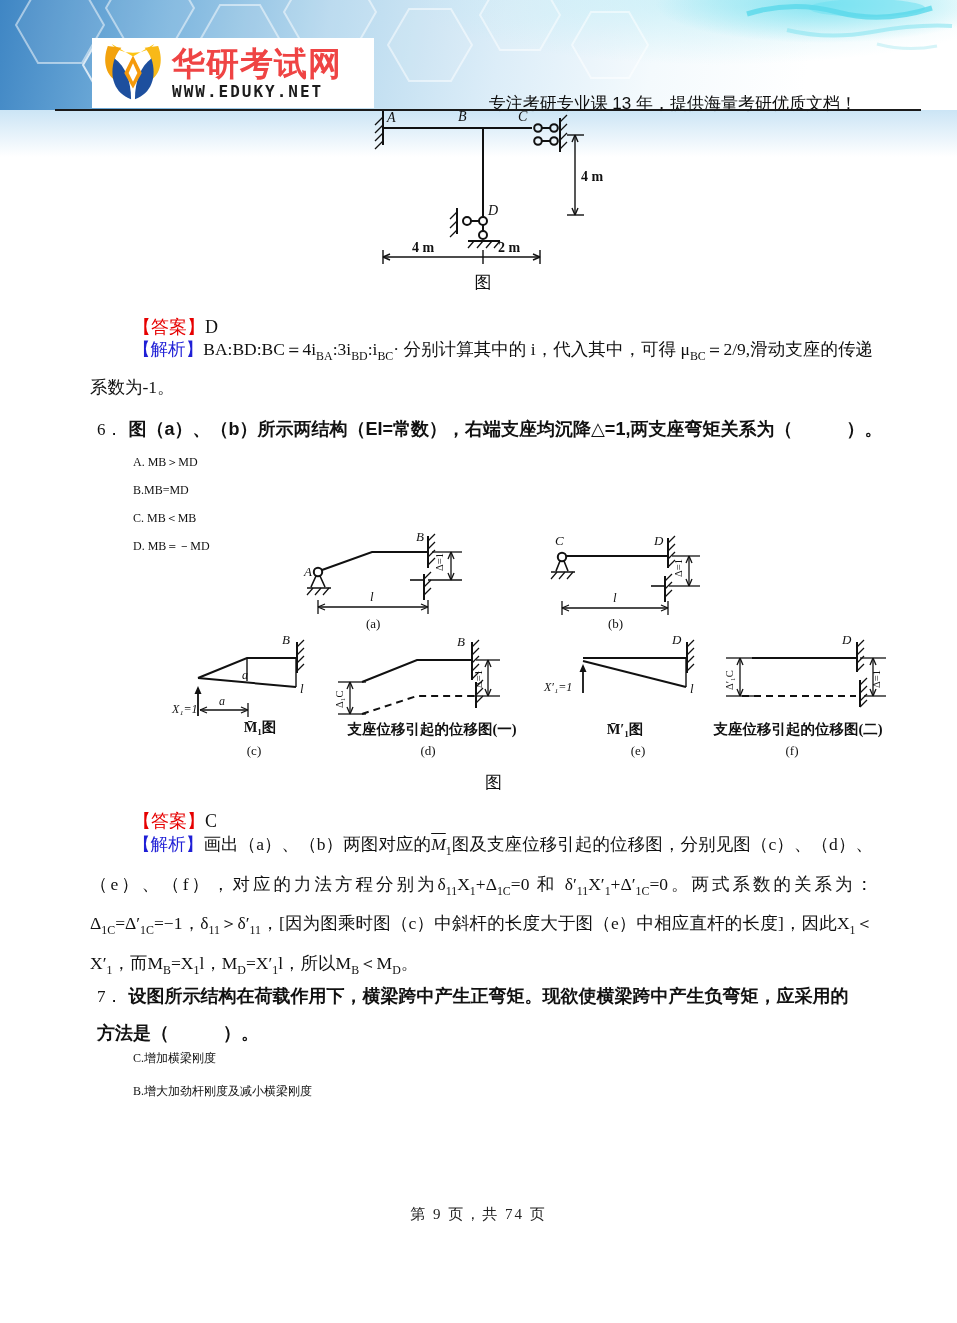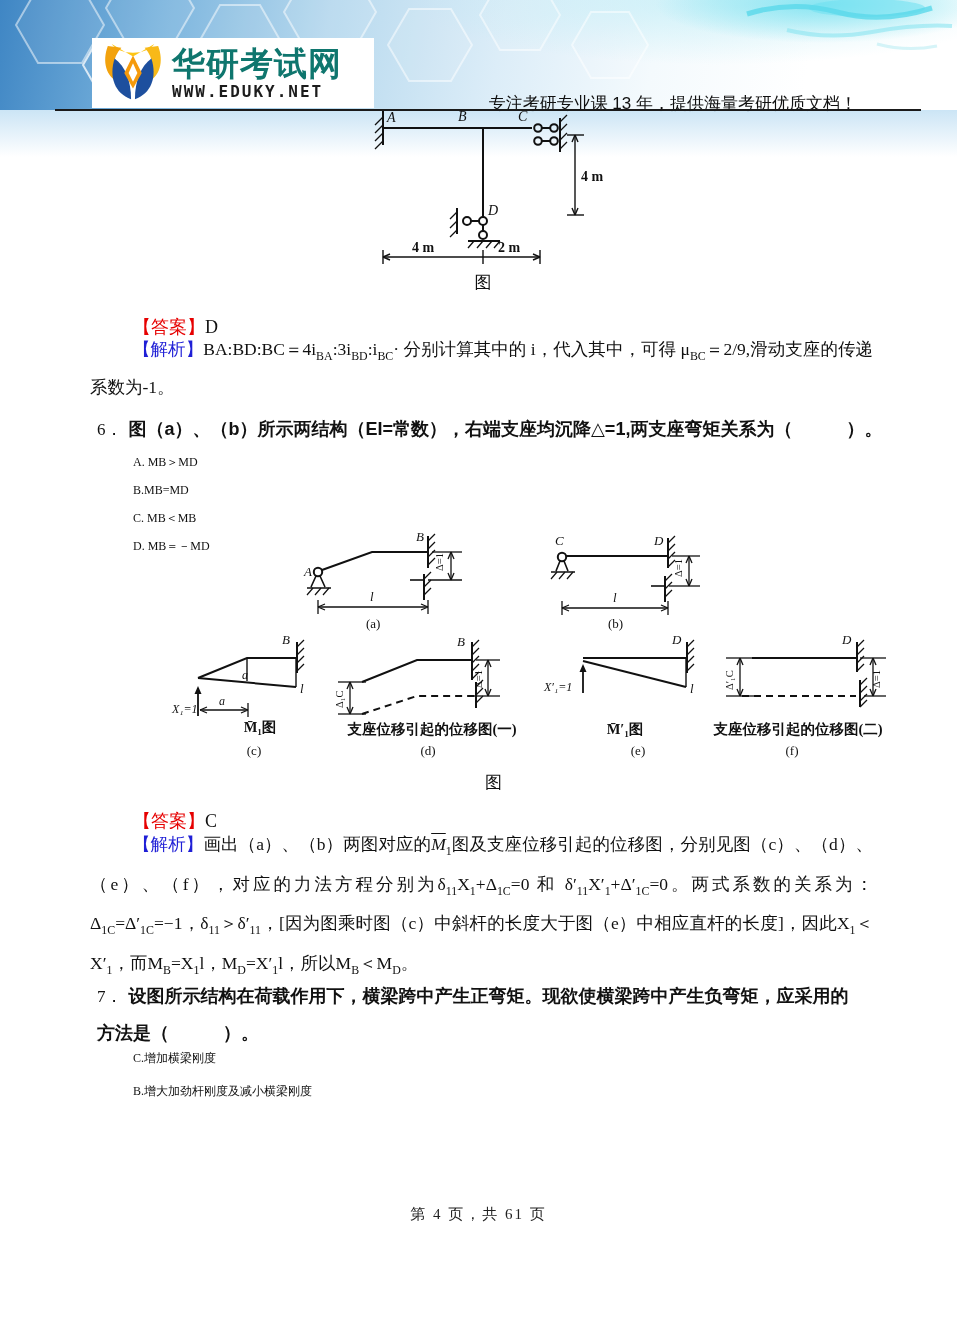--- a/index.html
+++ b/index.html
@@ -12,21 +12,21 @@
       radial-gradient(ellipse 420px 90px at 75% 0%, rgba(170,232,244,.55), rgba(170,232,244,0) 72%),
       linear-gradient(100deg,#3f86c4 0%,#79b3dd 16%,#b7d9ee 34%,#dcedf8 52%,#f4fafd 68%,#ffffff 84%);}
   .hdr-fade{position:absolute;left:0;top:110px;width:957px;height:55px;
       background:linear-gradient(180deg,rgba(186,220,242,.75),rgba(255,255,255,0) 85%);}
   .hexes{position:absolute;left:0;top:0;}
   .ripples{position:absolute;right:0;top:0;}
   .logo-box{position:absolute;left:92px;top:38px;width:282px;height:70px;background:#fff;
       display:flex;align-items:center;padding:2px 8px 2px 10px;box-sizing:border-box;}
   .logo-txt{margin-left:8px;line-height:1;}
   .logo-title{font-family:"Liberation Sans","DejaVu Sans",sans-serif;font-weight:900;
-      font-size:33px;letter-spacing:1px;color:#0f766e;}
+      font-size:33px;letter-spacing:1px;color:#ef4444;}
   .logo-url{font-family:"DejaVu Sans Mono","Liberation Mono",monospace;font-weight:bold;
       font-size:16px;letter-spacing:2px;color:#1c1c1c;margin-top:4px;}
   .tagline{position:absolute;right:100px;top:82px;font-size:17px;color:#101010;
       font-family:"Liberation Sans","DejaVu Sans",sans-serif;margin-top:10px;}
   .hdr-rule{position:absolute;left:55px;top:109px;width:866px;height:2px;background:#1a1a1a;}
   
   .ansrow{position:absolute;left:90px;font-size:18px;margin-top:12px;}
   .ansrow .ind{display:inline-block;width:43px;}
   .red{color:#e60000;}
   .blue{color:#1f1fd6;}
@@ -302,14 +302,14 @@
 
   <div class="ansrow" style="top:797px"><span class="ind"></span><span class="red">【答案】</span><span>C</span></div>
   <div class="para para2" style="top:828px"><span class="blue">【解析】</span><span>画出（a）、（b）两图对应的<span class="ov it">M</span><sub>1</sub>图及支座位移引起的位移图，分别见图（c）、（d）、（e）、（f），对应的力法方程分别为δ<sub>11</sub>X<sub>1</sub>+Δ<sub>1C</sub>=0 和 δ′<sub>11</sub>X′<sub>1</sub>+Δ′<sub>1C</sub>=0。两式系数的关系为：Δ<sub>1C</sub>=Δ′<sub>1C</sub>=−1，δ<sub>11</sub>＞δ′<sub>11</sub>，[因为图乘时图（c）中斜杆的长度大于图（e）中相应直杆的长度]，因此X<sub>1</sub>＜X′<sub>1</sub>，而M<sub>B</sub>=X<sub>1</sub>l，M<sub>D</sub>=X′<sub>1</sub>l，所以M<sub>B</sub>＜M<sub>D</sub>。</span></div>
 
   <div class="qhead" style="top:978px;width:765px;line-height:37px"><span class="qnum">7．</span><span>设图所示结构在荷载作用下，横梁跨中产生正弯矩。现欲使横梁跨中产生负弯矩，应采用的方法是（　　　）。</span></div>
   <ul class="opts" style="top:1042px;line-height:32.5px">
     <li>C.增加横梁刚度</li>
     <li>B.增大加劲杆刚度及减小横梁刚度</li>
   </ul>
 
-  <div class="footer">第 4 页，共 61 页</div>
+  <div class="footer">第 9 页，共 74 页</div>
 </div>
 
 </body></html>

